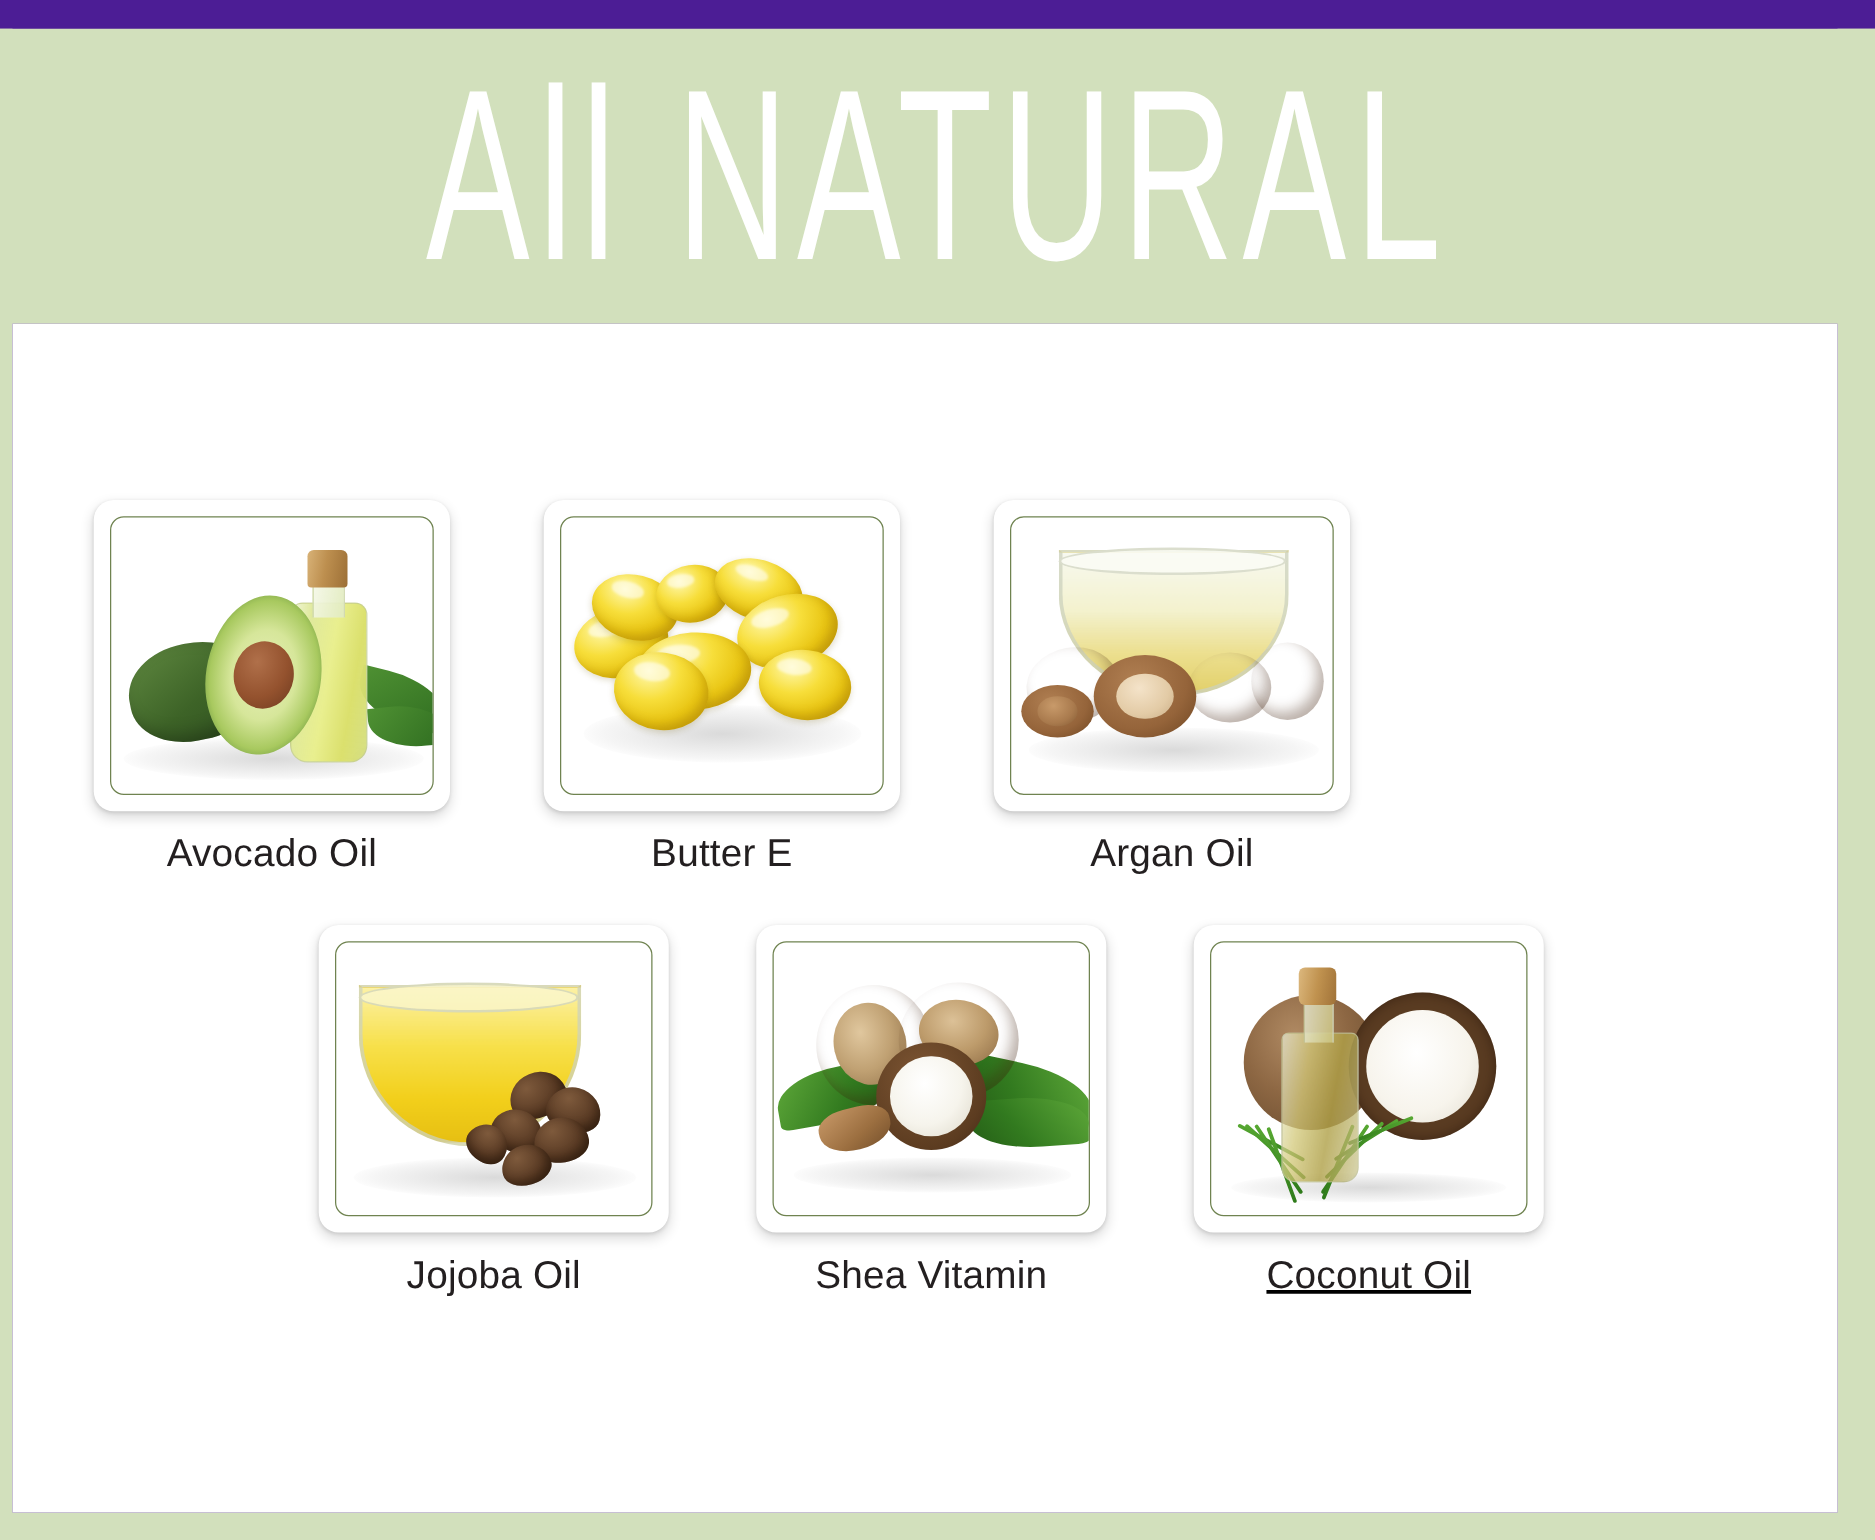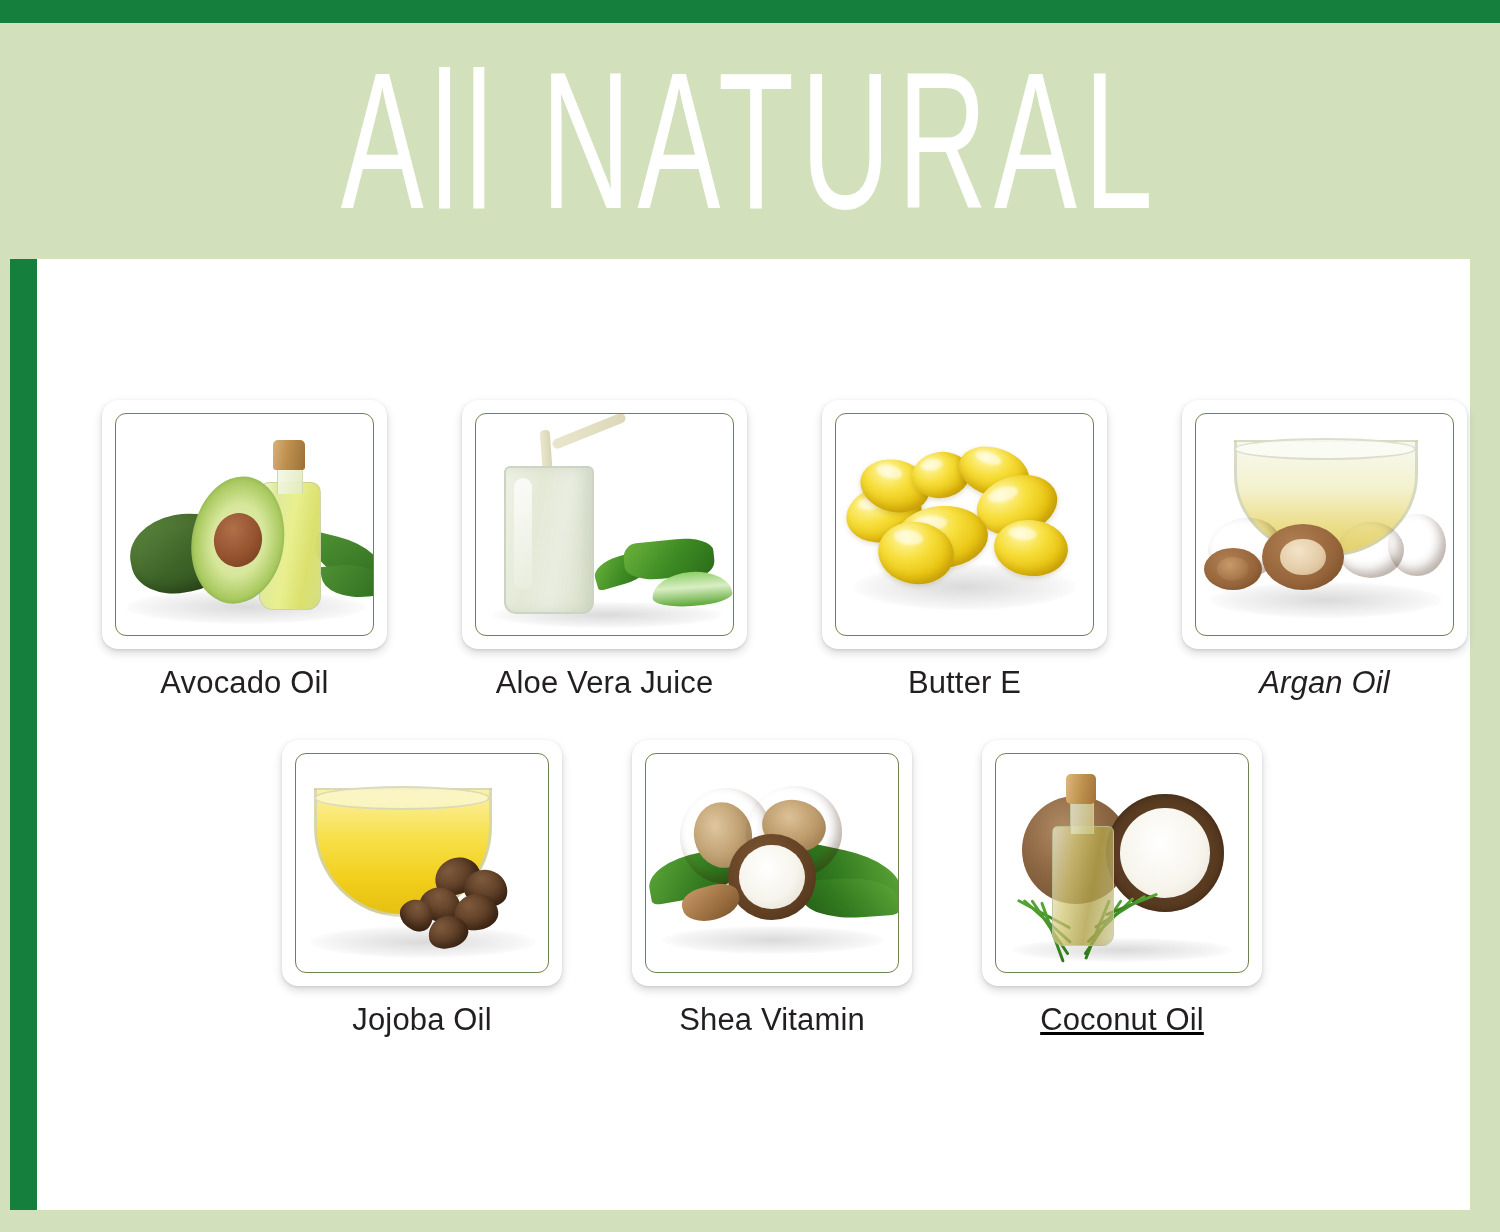--- a/index.html
+++ b/index.html
@@ -12,21 +12,21 @@
     height: 1232px;
     font-family: "Liberation Sans", sans-serif;
     overflow: hidden;
     position: relative;
   }
 
   
   .page {
     position: absolute;
     inset: 0;
-    background: #15803d;
+    background: #4c1d95;
   }
   .frame-left {
     position: absolute;
     left: 0; top: 23px; bottom: 0;
     width: 10px;
     background: #d2e0bc;
   }
   .frame-right {
     position: absolute;
     right: 0; top: 23px; bottom: 0;
@@ -73,37 +73,36 @@
   }
 
   
   .content {
     position: absolute;
     left: 10px;
     top: 259px;
     right: 30px;
     bottom: 22px;
     background: #ffffff;
-    margin-left: 27px;
   }
 
   .row {
     position: absolute;
     display: flex;
   }
   .row-1 { left: 65px; top: 141px; }
   .row-2 { left: 245px; top: 481px; }
 
   .card-wrap {
     display: flex;
     flex-direction: column;
     align-items: center;
   }
   .row-1 .card-wrap { width: 285px; margin-right: 75px; }
-  .row-1 .card-wrap:last-child { margin-right: 0; font-style: italic; }
+  .row-1 .card-wrap:last-child { margin-right: 0; }
   .row-2 .card-wrap { width: 280px; margin-right: 70px; }
   .row-2 .card-wrap:last-child { margin-right: 0; text-decoration: underline; }
 
   .card {
     position: relative;
     width: 285px;
     height: 249px;
     background: #ffffff;
     border-radius: 16px;
     box-shadow: 0 4px 10px rgba(0,0,0,0.16), 0 1px 3px rgba(0,0,0,0.10);
@@ -374,36 +373,20 @@
                 <div class="cork"></div>
               </div>
               <div class="avo-half"></div>
               <div class="avo-pit"></div>
             </div>
           </div>
         </div>
         <div class="card-label">Avocado Oil</div>
       </div>
 
-      <div class="card-wrap">
-        <div class="card">
-          <div class="card-inner-border">
-            <div class="scene">
-              <div class="shadow-ellipse" style="left:16px;top:188px;width:230px;height:26px;"></div>
-              <div class="straw2"></div>
-              <div class="straw"></div>
-              <div class="glass-cup"></div>
-              <div class="aloe-leaf aloe-1"></div>
-              <div class="aloe-leaf aloe-2"></div>
-              <div class="aloe-leaf aloe-3"></div>
-            </div>
-          </div>
-        </div>
-        <div class="card-label">Aloe Vera Juice</div>
-      </div>
 
       <div class="card-wrap">
         <div class="card">
           <div class="card-inner-border">
             <div class="scene">
               <div class="shadow-ellipse" style="left:18px;top:150px;width:222px;height:46px;"></div>
               <div class="cap" style="left:10px;top:72px;width:76px;height:56px;transform:rotate(-12deg);"></div>
               <div class="cap" style="left:24px;top:46px;width:70px;height:52px;transform:rotate(14deg);"></div>
               <div class="cap" style="left:76px;top:38px;width:58px;height:46px;transform:rotate(-8deg);"></div>
               <div class="cap" style="left:122px;top:34px;width:72px;height:48px;transform:rotate(18deg);"></div>

